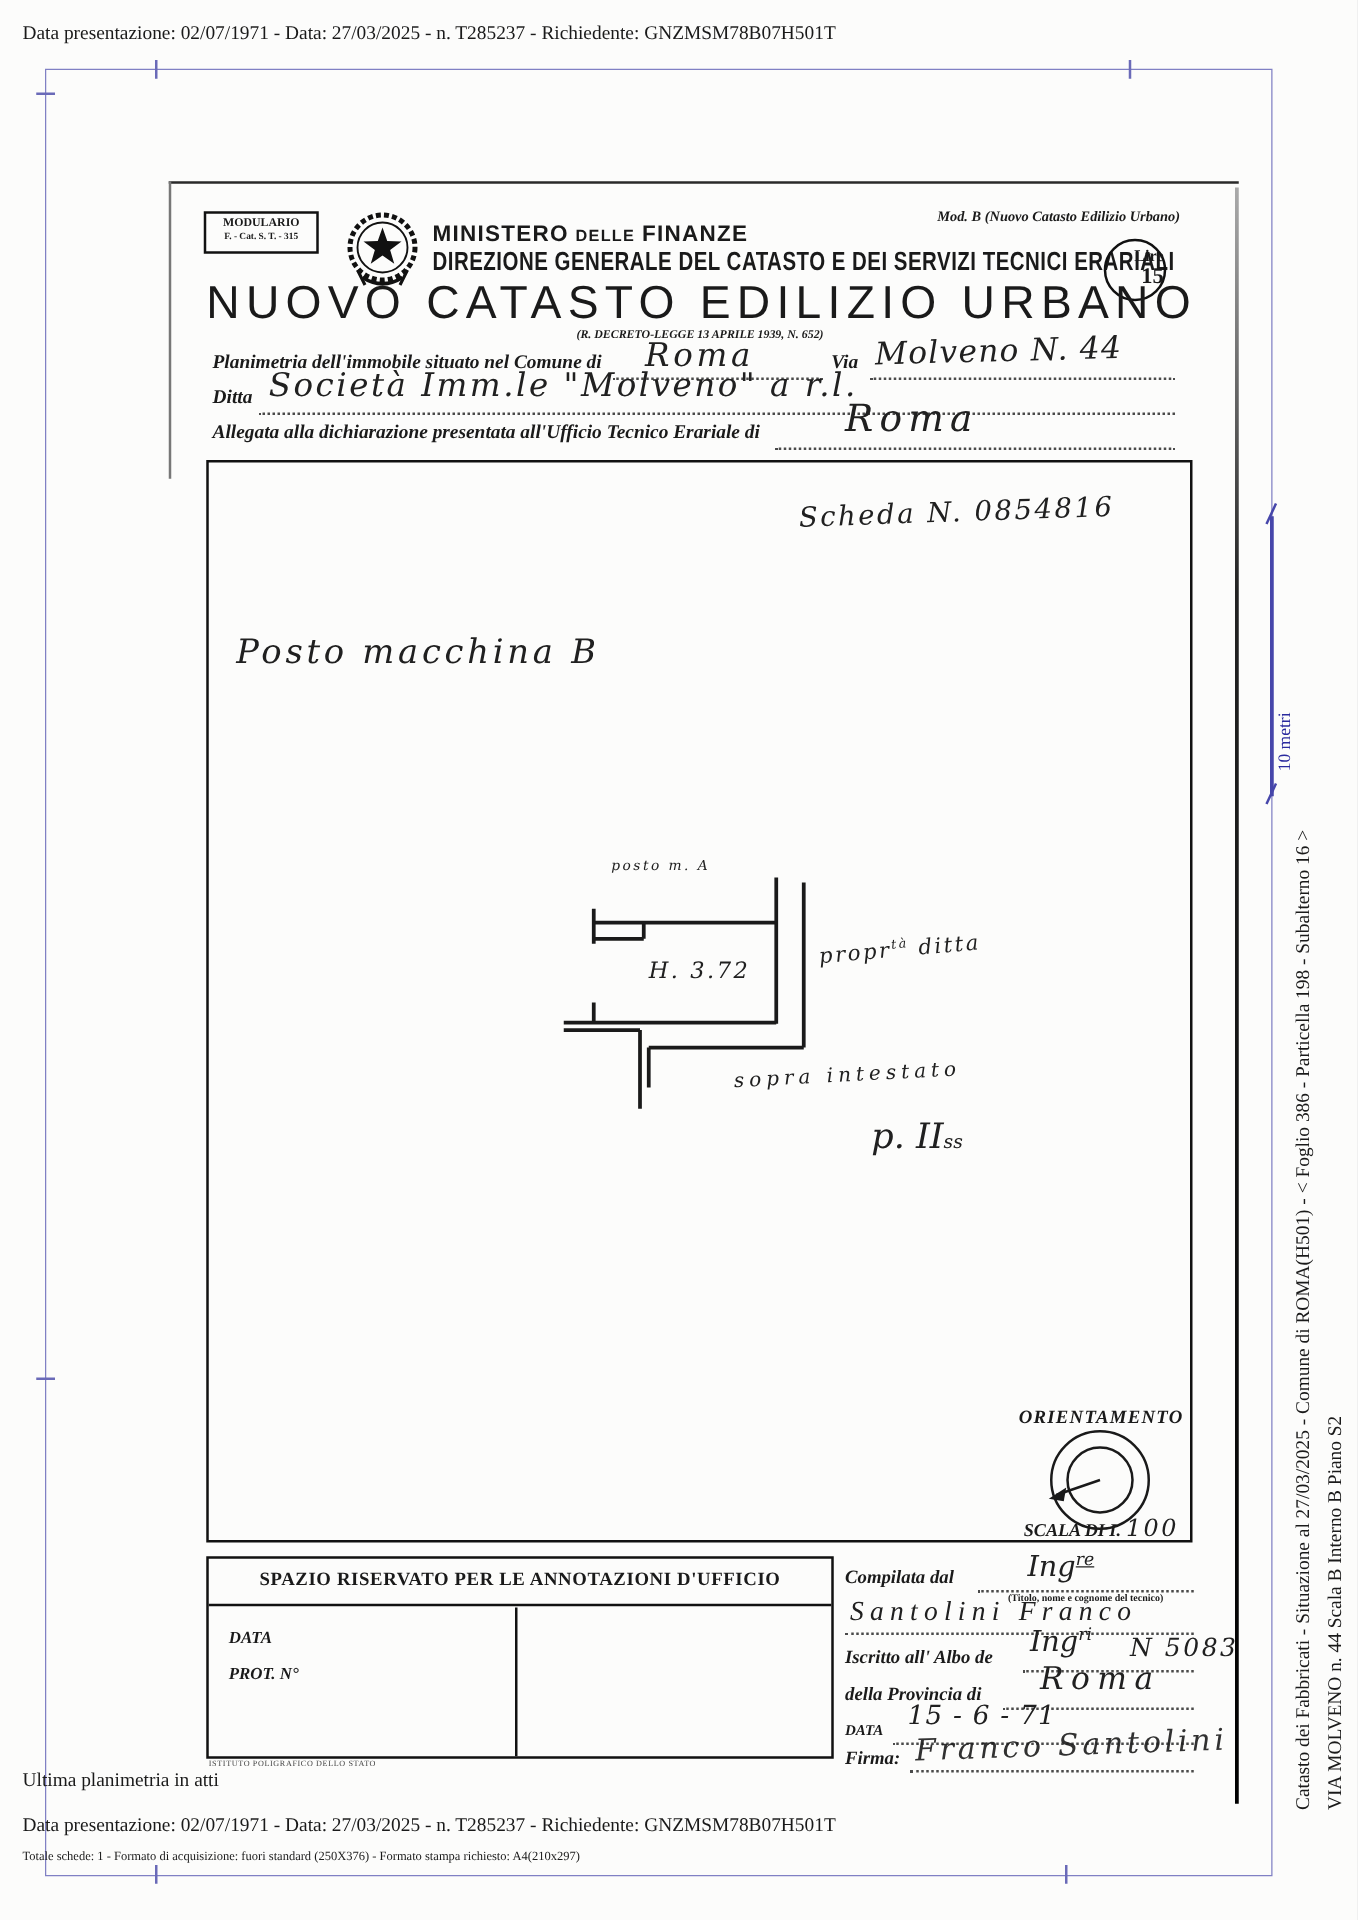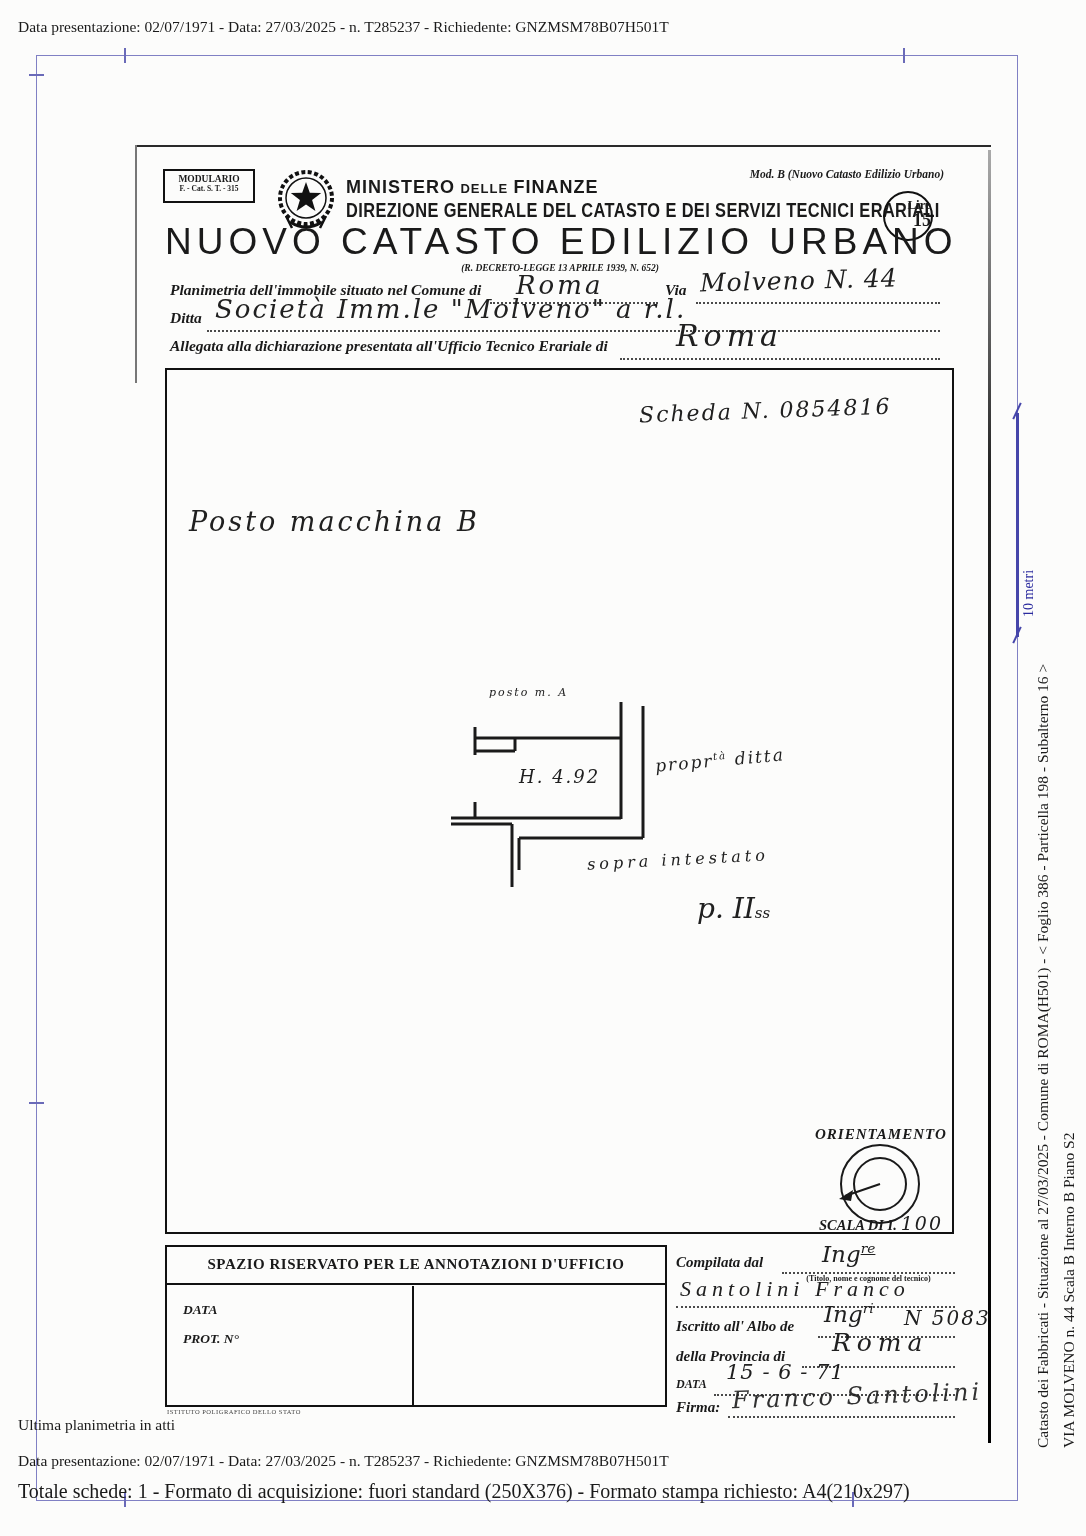--- a/index.html
+++ b/index.html
@@ -113,21 +113,21 @@
         <path d="M352,468 H476"></path>
       </g>
 
       <circle cx="713" cy="814" r="39" fill="none" stroke="#1a1a1a" stroke-width="2"></circle>
       <circle cx="713" cy="814" r="26" fill="none" stroke="#1a1a1a" stroke-width="2"></circle>
       <line x1="713" y1="814" x2="678" y2="826" stroke="#1a1a1a" stroke-width="2"></line>
       <polygon points="672,829 686,820 684,831" fill="#1a1a1a"></polygon>
     </svg>
 
     <div class="abs hand" style="left:322px;top:316px;font-size:11px;letter-spacing:2px;">posto m. A</div>
-    <div class="abs hand" style="left:352px;top:396px;font-size:18px;letter-spacing:2px;">H. 4.92</div>
+    <div class="abs hand" style="left:352px;top:396px;font-size:18px;letter-spacing:2px;">H. 3.72</div>
 
     <div class="abs hand" style="left:488px;top:380px;font-size:17px;letter-spacing:2px;transform:rotate(-5deg);"><span>propr</span><sup>tà</sup><span> ditta</span></div>
 
     <div class="abs hand" style="left:420px;top:480px;font-size:16px;letter-spacing:4px;transform:rotate(-3deg);">sopra intestato</div>
 
     <div class="abs hand" style="left:530px;top:522px;font-size:28px;"><span>p. II</span><span style="font-size:15px;">ss</span></div>
 
     <div class="abs serif bi" style="left:648px;top:756px;font-size:15px;letter-spacing:1px;">ORIENTAMENTO</div>
     <div class="abs nowrap" style="left:652px;top:842px;">
       <span class="serif bi" style="font-size:14.5px;">SCALA DI I.</span>
@@ -165,15 +165,15 @@
   <div class="abs serif bi" style="left:676px;top:1377px;font-size:12px;">DATA</div>
   <div class="abs dotted" style="left:714px;top:1374px;width:241px;height:20px;"></div>
   <div class="abs hand" style="left:726px;top:1360px;font-size:21px;letter-spacing:1px;">15 - 6 - 71</div>
 
   <div class="abs serif bi" style="left:676px;top:1399px;font-size:15px;">Firma:</div>
   <div class="abs dotted" style="left:728px;top:1398px;width:227px;height:18px;"></div>
   <div class="abs hand" style="left:732px;top:1382px;font-size:24px;letter-spacing:3px;transform:rotate(-2deg);opacity:0.92;">Franco Santolini</div>
 
   <div class="abs serif" style="left:18px;top:1416px;font-size:15.5px;">Ultima planimetria in atti</div>
   <div class="abs serif" style="left:18px;top:1452px;font-size:15.5px;">Data presentazione: 02/07/1971 - Data: 27/03/2025 - n. T285237 - Richiedente: GNZMSM78B07H501T</div>
-  <div class="abs serif" style="left:18px;top:1480px;font-size:20px;">Totale schede: 1 - Formato di acquisizione: fuori standard (250X376) - Formato stampa richiesto: A4(210x297)</div>
+  <div class="abs serif" style="left:18px;top:1480px;font-size:10px;">Totale schede: 1 - Formato di acquisizione: fuori standard (250X376) - Formato stampa richiesto: A4(210x297)</div>
 
 </div>
 
 </body></html>

